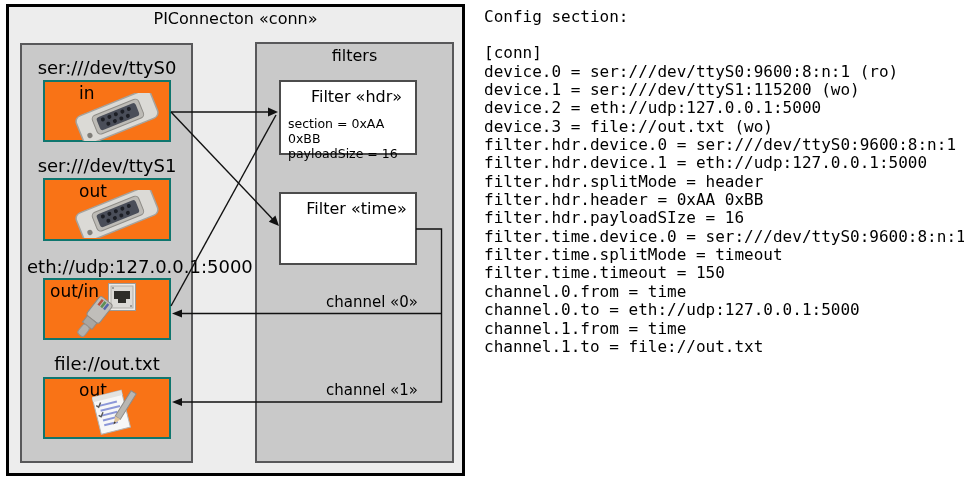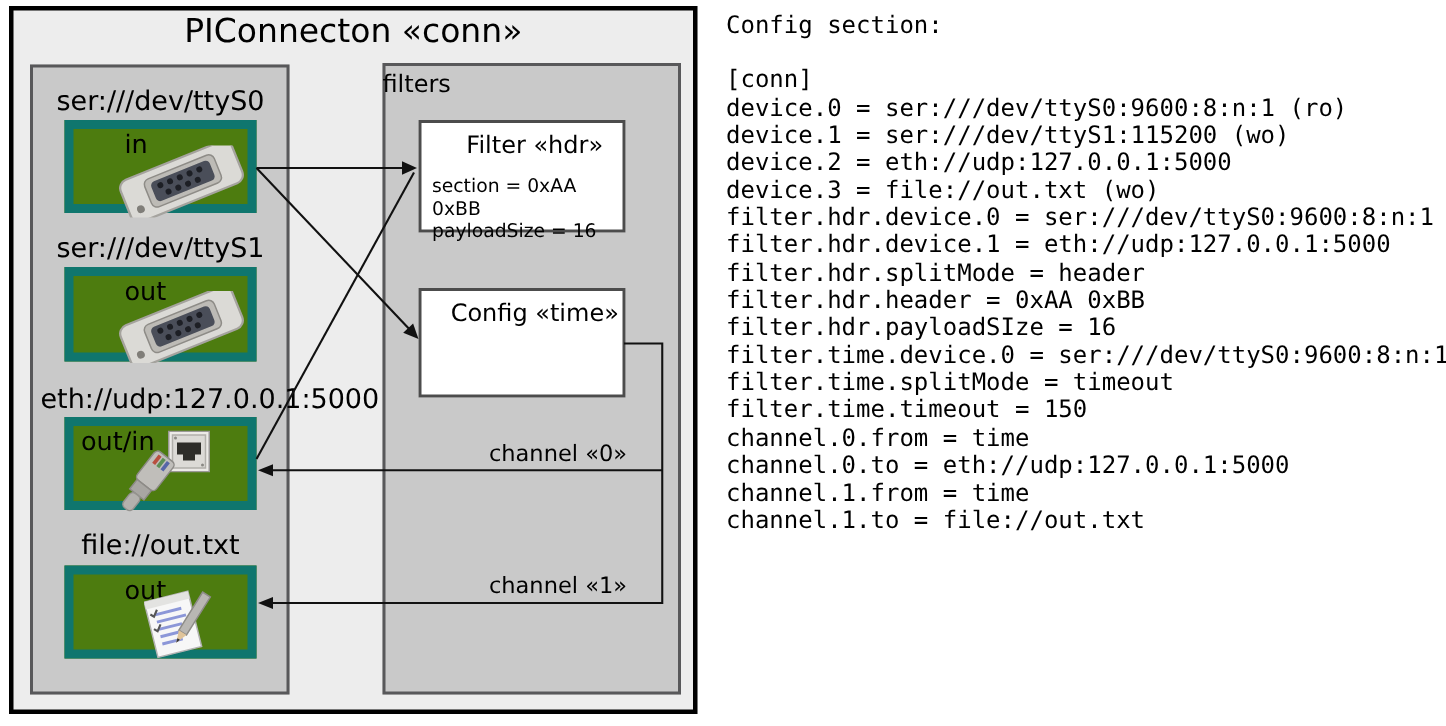--- a/index.html
+++ b/index.html
@@ -3,32 +3,32 @@
 <meta charset="utf-8">
 <style>
   html,body{margin:0;padding:0;background:#fff;}
   .stage{position:relative;width:964px;height:484px;background:#ffffff;overflow:hidden;
          font-family:"DejaVu Sans",sans-serif;color:#000;}
 
   
   .frame{position:absolute;left:6px;top:4px;width:459px;height:472px;box-sizing:border-box;
          border:3px solid #000;background:#ededed;}
   .frame-title{position:absolute;left:6px;top:9px;width:459px;text-align:center;
-               font-size:22px;}
+               font-size:16px;}
 
   
   .panel{position:absolute;box-sizing:border-box;border:2px solid #58585a;background:#c9c9c9;}
   .devices-panel{left:20px;top:43px;width:173px;height:420px;}
   .filters-panel{left:255px;top:42px;width:199px;height:421px;}
-  .filters-title{position:absolute;left:255px;top:46px;width:199px;font-size:16px;}
+  .filters-title{position:absolute;left:255px;top:46px;width:199px;text-align:center;font-size:16px;}
 
   
   .dev-label{position:absolute;left:27px;width:160px;text-align:center;font-size:18px;white-space:nowrap;}
   .dev-box{position:absolute;left:43px;width:128px;height:62px;box-sizing:border-box;
-           border:6px solid #0f766e;background:#4d7c0f;}
+           border:2px solid #0f766e;background:#f97316;}
   .port{position:absolute;top:1px;font-size:17px;}
   .port-center{left:34px;}
   .port-left{left:5px;}
   .icon{position:absolute;}
 
   
   .filter-box{position:absolute;left:279px;width:138px;box-sizing:border-box;
               border:2px solid #4c4c4c;background:#fff;}
   .filter-title{margin-top:5px;text-align:center;font-size:16px;padding-left:17px;}
   .filter-params{margin-top:10px;padding-left:7px;font-size:12.5px;line-height:15px;}
@@ -167,21 +167,21 @@
 
   <div class="filter-box" style="top:80px;height:75px">
     <div class="filter-title">Filter «hdr»</div>
     <div class="filter-params">
       <div>section = 0xAA 0xBB</div>
       <div>payloadSize = 16</div>
     </div>
   </div>
 
   <div class="filter-box" style="top:192px;height:73px">
-    <div class="filter-title">Config «time»</div>
+    <div class="filter-title">Filter «time»</div>
   </div>
 
   <div class="channel-label" style="top:293px">channel «0»</div>
   <div class="channel-label" style="top:381px">channel «1»</div>
 
   <svg class="overlay">
     <g stroke="#111" stroke-width="1.4" fill="none">
 
       <line x1="171" y1="112" x2="269" y2="112"></line>
 

